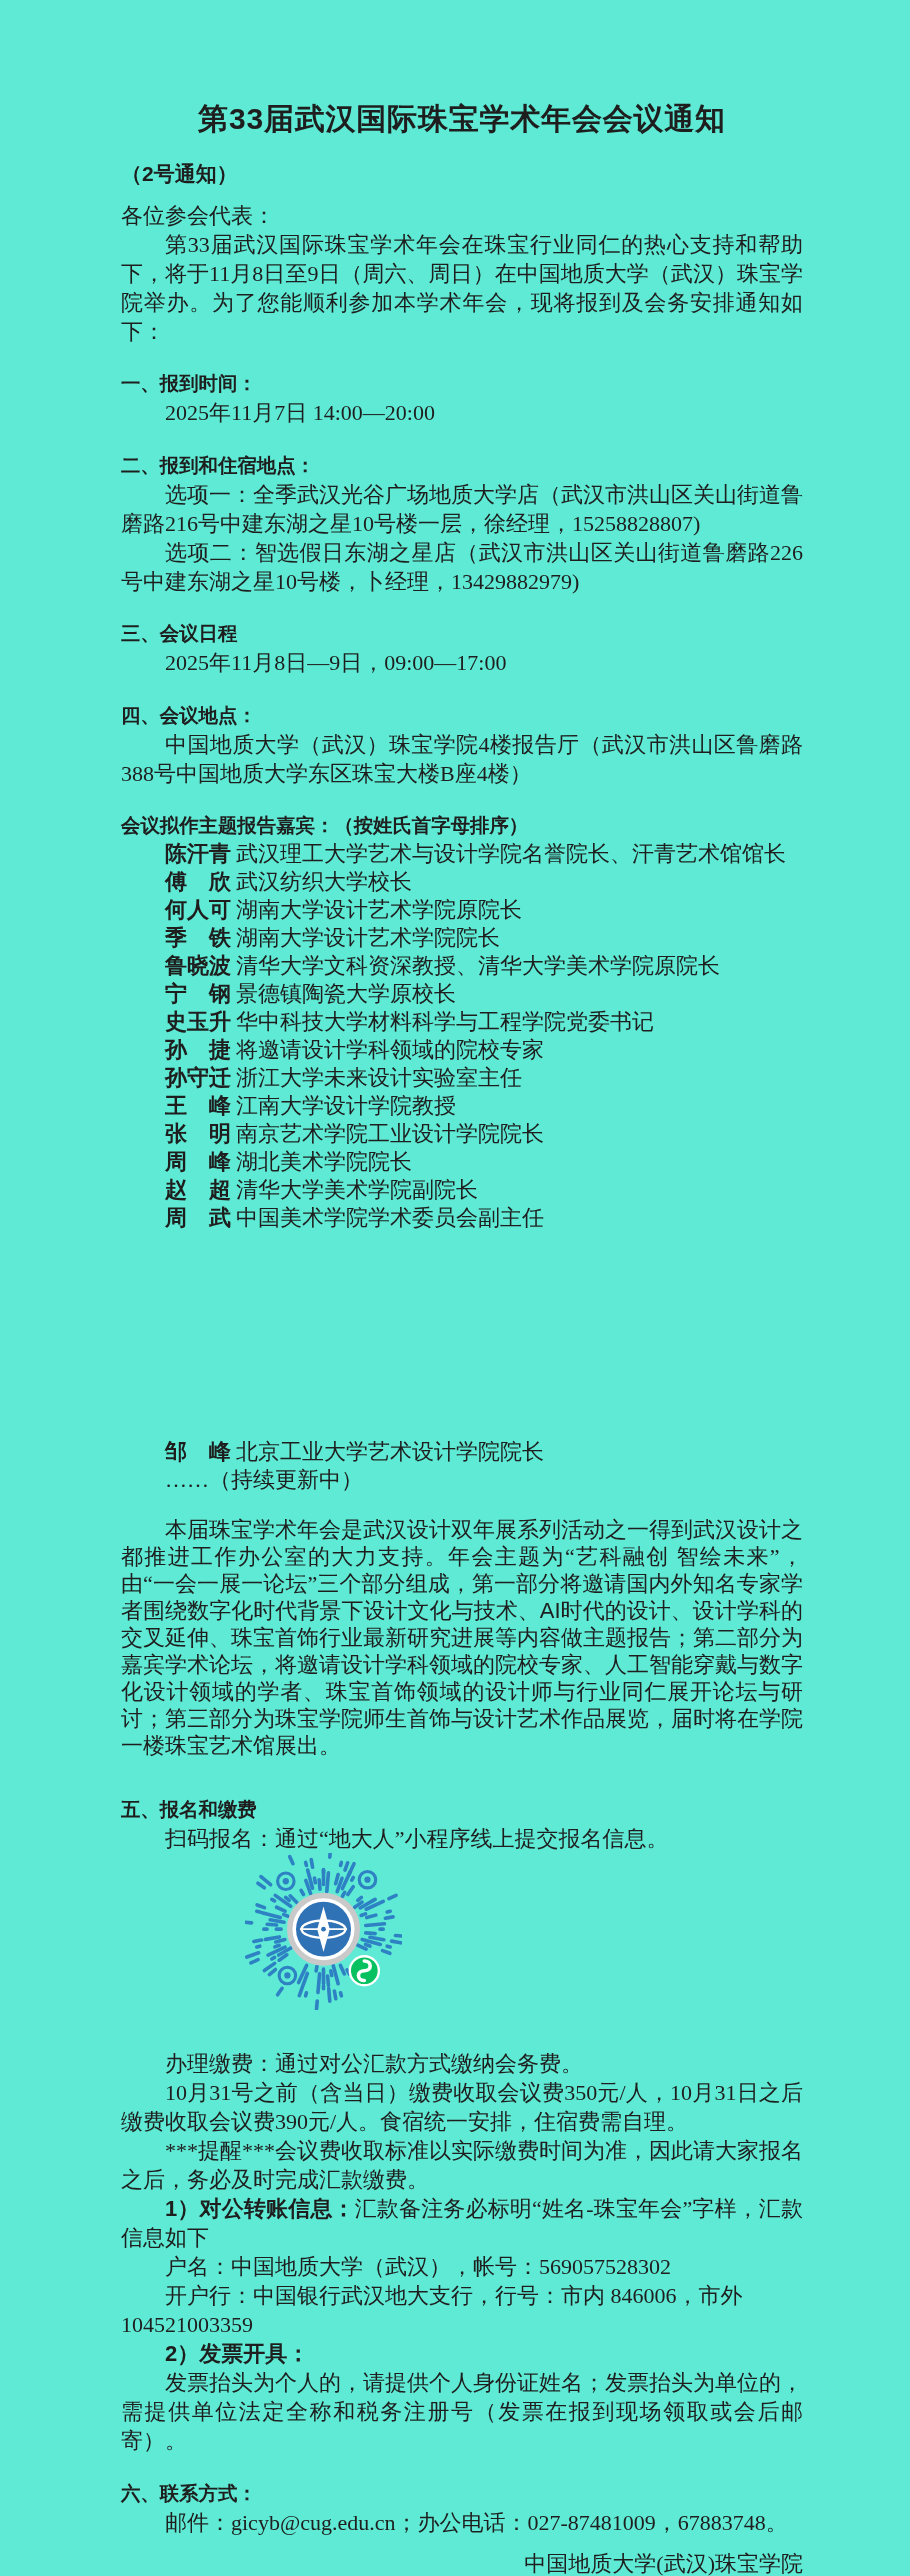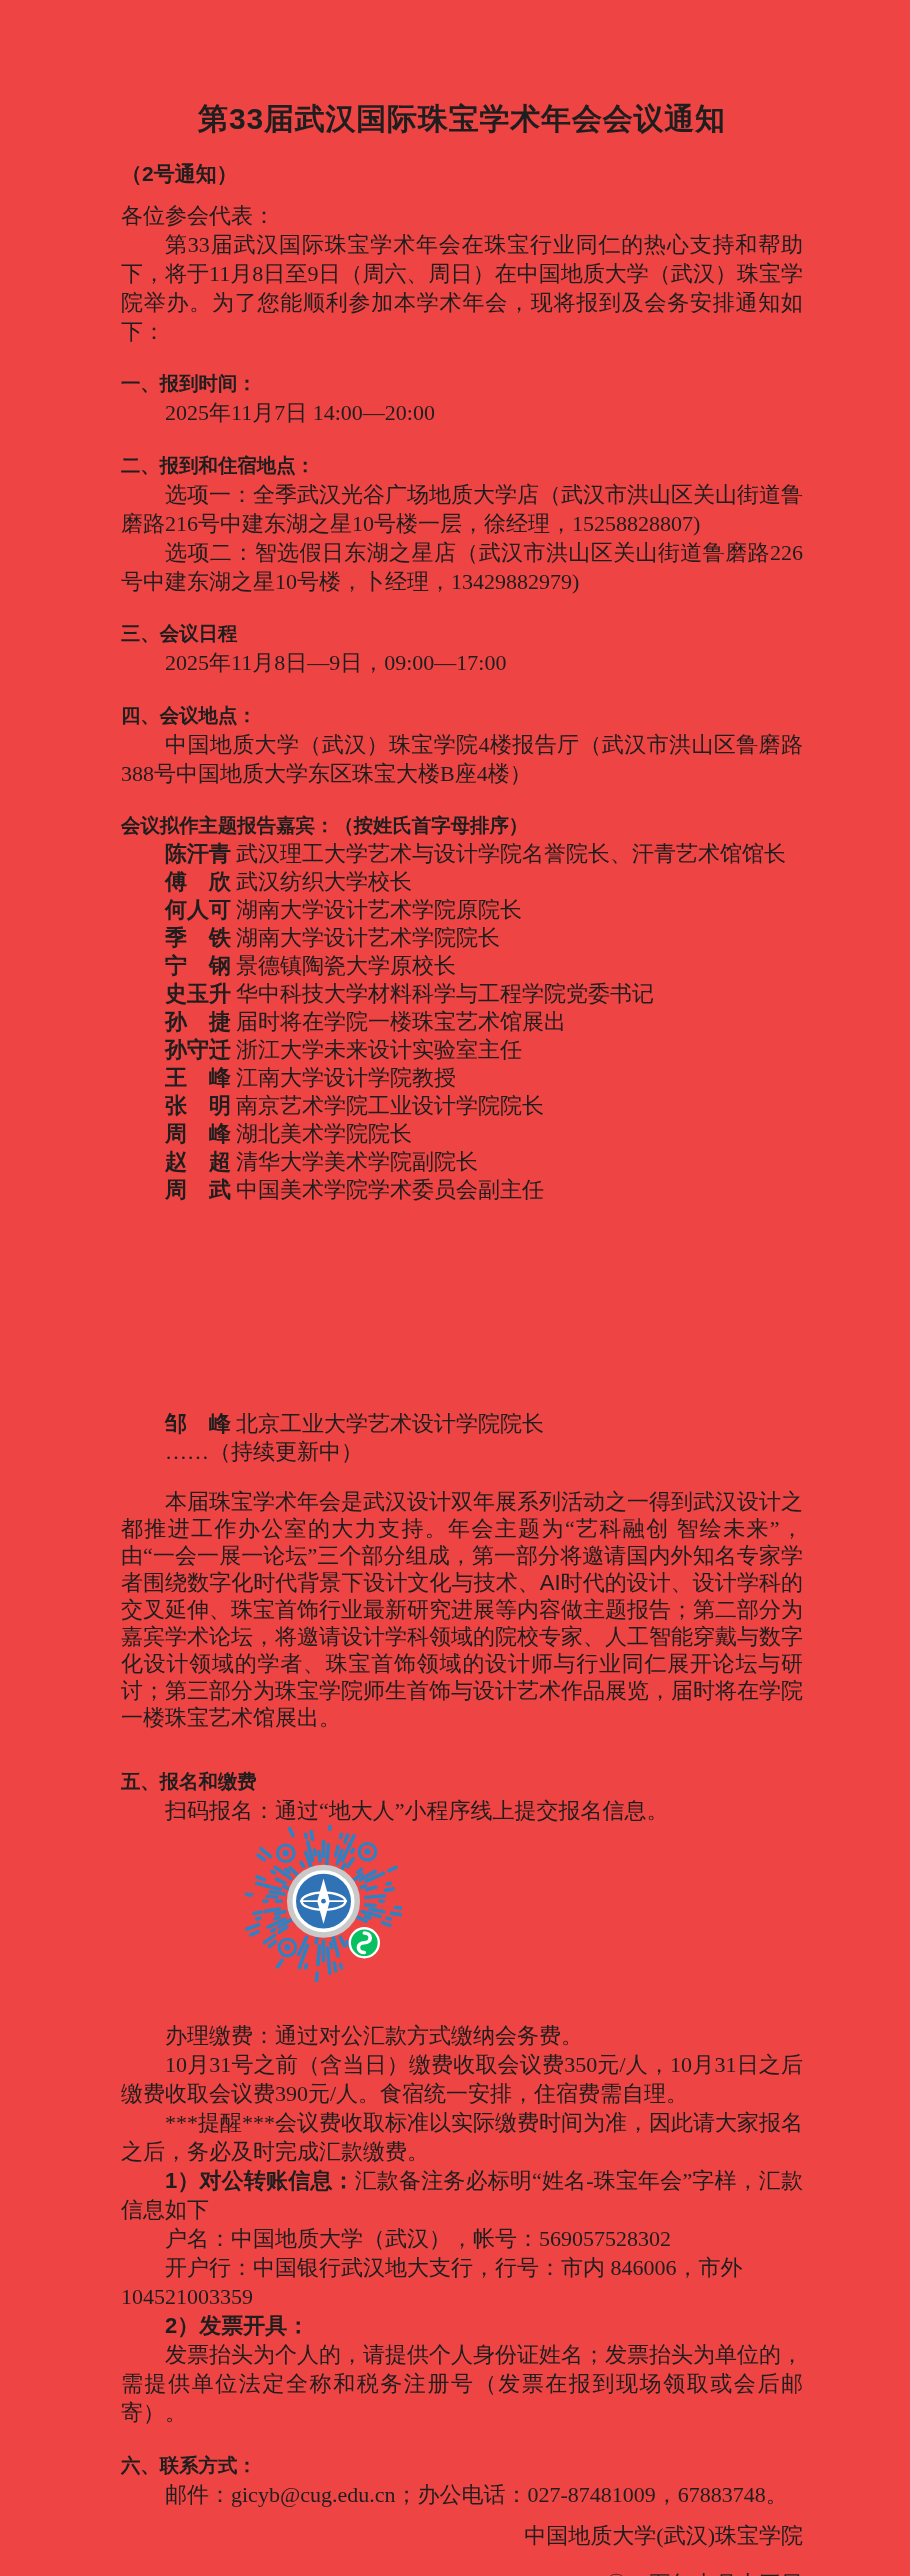--- a/index.html
+++ b/index.html
@@ -6,21 +6,21 @@
   html,body { background:#ffffff; }
   body {
     width:911px;
     font-family:"Liberation Serif","DejaVu Serif",serif;
     color:#1e1e1e;
   }
   .page {
     width:911px; height:2576px;
     padding:100px 108px 12px 121px;
     overflow:hidden;
-    background:#ef4444;
+    background:#5eead4;
   }
   .title {
     font-family:"Liberation Sans","DejaVu Sans",sans-serif;
     font-weight:bold; font-size:30px; line-height:37px;
     text-align:center; letter-spacing:0.8px;
   }
   .subtitle {
     font-family:"Liberation Sans","DejaVu Sans",sans-serif;
     font-weight:bold; font-size:21px; line-height:27px;
     margin-top:23px;
@@ -79,23 +79,24 @@
 
   <div class="h2">四、会议地点：</div>
   <p class="para indent">中国地质大学（武汉）珠宝学院4楼报告厅（武汉市洪山区鲁磨路388号中国地质大学东区珠宝大楼B座4楼）</p>
 
   <div class="h2 guest-heading">会议拟作主题报告嘉宾：（按姓氏首字母排序）</div>
 
   <div class="guest-row"><span class="gname">陈汗青</span><span class="gtitle">武汉理工大学艺术与设计学院名誉院长、汗青艺术馆馆长</span></div>
   <div class="guest-row"><span class="gname">傅　欣</span><span class="gtitle">武汉纺织大学校长</span></div>
   <div class="guest-row"><span class="gname">何人可</span><span class="gtitle">湖南大学设计艺术学院原院长</span></div>
   <div class="guest-row"><span class="gname">季　铁</span><span class="gtitle">湖南大学设计艺术学院院长</span></div>
+  <div class="guest-row"><span class="gname">鲁晓波</span><span class="gtitle">清华大学文科资深教授、清华大学美术学院原院长</span></div>
   <div class="guest-row"><span class="gname">宁　钢</span><span class="gtitle">景德镇陶瓷大学原校长</span></div>
   <div class="guest-row"><span class="gname">史玉升</span><span class="gtitle">华中科技大学材料科学与工程学院党委书记</span></div>
-  <div class="guest-row"><span class="gname">孙　捷</span><span class="gtitle">届时将在学院一楼珠宝艺术馆展出</span></div>
+  <div class="guest-row"><span class="gname">孙　捷</span><span class="gtitle">将邀请设计学科领域的院校专家</span></div>
   <div class="guest-row"><span class="gname">孙守迁</span><span class="gtitle">浙江大学未来设计实验室主任</span></div>
   <div class="guest-row"><span class="gname">王　峰</span><span class="gtitle">江南大学设计学院教授</span></div>
   <div class="guest-row"><span class="gname">张　明</span><span class="gtitle">南京艺术学院工业设计学院院长</span></div>
   <div class="guest-row"><span class="gname">周　峰</span><span class="gtitle">湖北美术学院院长</span></div>
   <div class="guest-row"><span class="gname">赵　超</span><span class="gtitle">清华大学美术学院副院长</span></div>
   <div class="guest-row"><span class="gname">周　武</span><span class="gtitle">中国美术学院学术委员会副主任</span></div>
 
   <div class="page-gap"></div>
 
   <div class="guest-row"><span class="gname">邹　峰</span><span class="gtitle">北京工业大学艺术设计学院院长</span></div>

